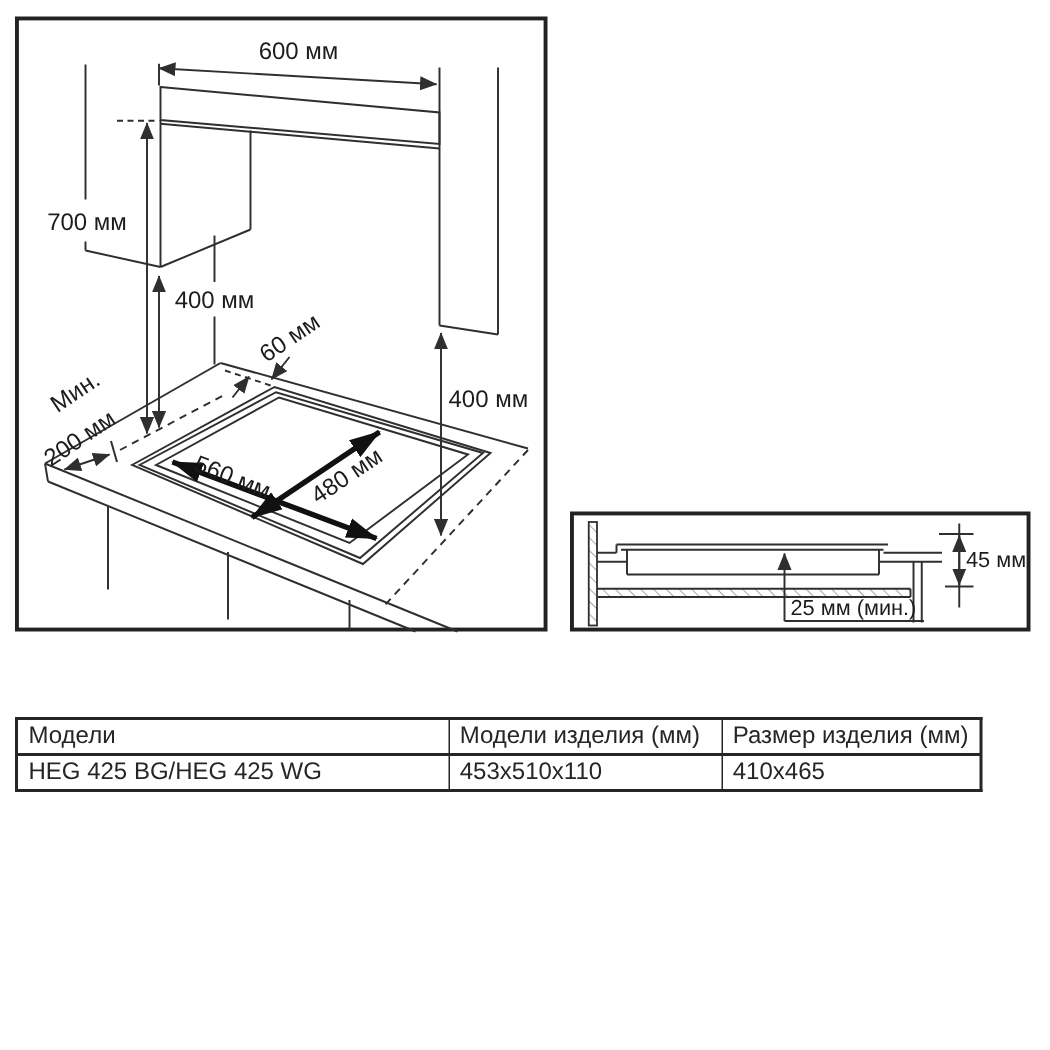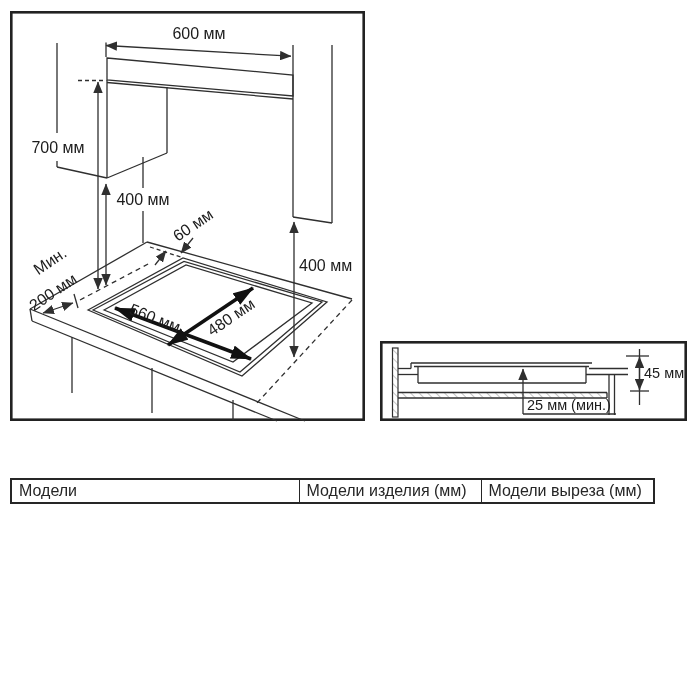--- a/index.html
+++ b/index.html
@@ -182,18 +182,23 @@
   <table class="spec">
     <colgroup>
         <col style="width:288px">
         <col style="width:182px">
         <col style="width:173px">
       </colgroup>
     <tbody>
         <tr class="hdr">
       <td>Модели</td>
       <td>Модели изделия (мм)</td>
-      <td>Модели выреза (мм)</td>
+      <td>Размер изделия (мм)</td>
+    </tr>
+    <tr>
+      <td>HEG 425 BG/HEG 425 WG</td>
+      <td>453x510x110</td>
+      <td>410x465</td>
     </tr>
   </tbody>
     </table>
 
 </div>
 
 </body></html>

